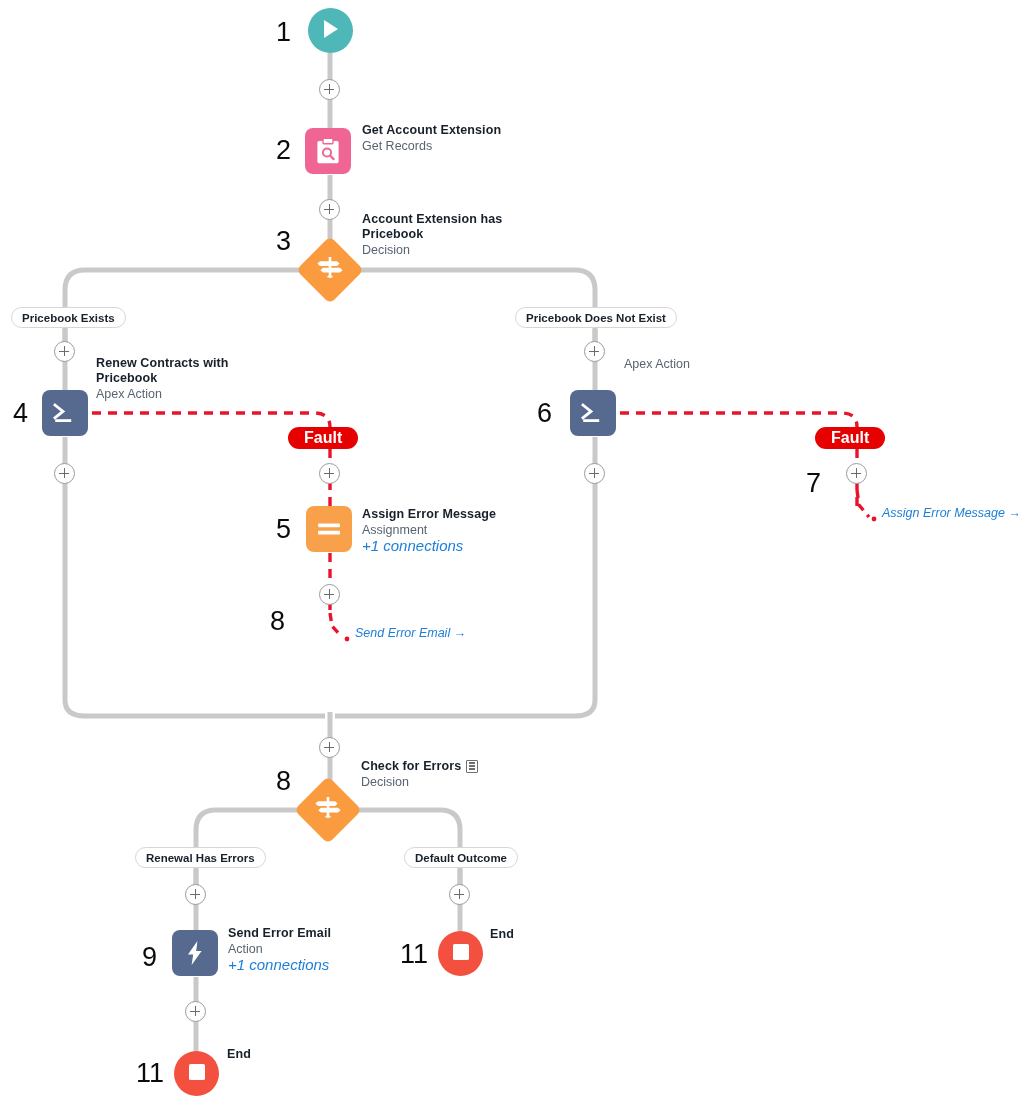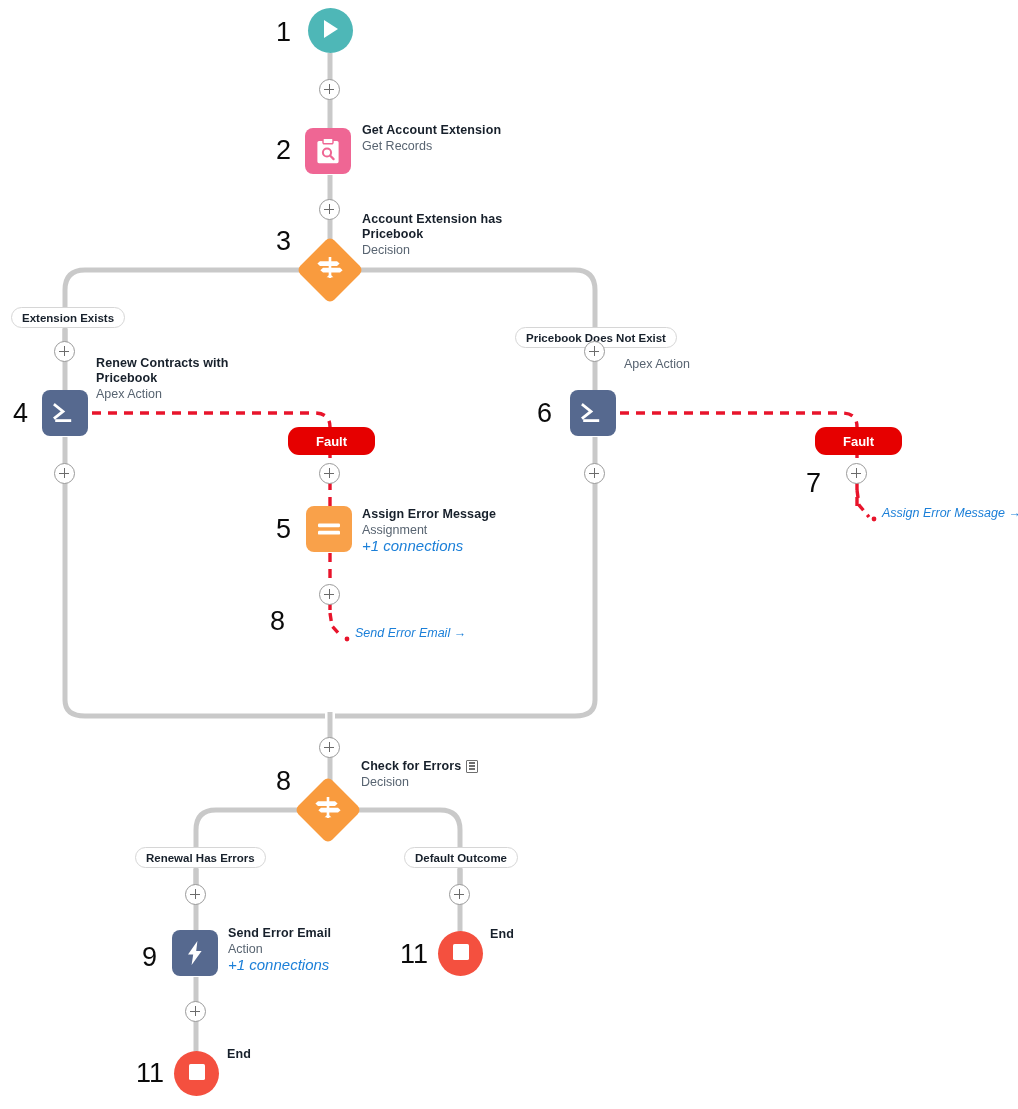--- a/index.html
+++ b/index.html
@@ -88,24 +88,24 @@
     color:#17202b;
     white-space:nowrap;
     box-sizing:border-box;
   }
 
   
   .faultbadge{
     position:absolute;
     background:#e60000;
     border-radius:11px;
-    height:28px;
-    padding:0 28px;
+    height:22px;
+    padding:0 16px;
     display:flex;align-items:center;justify-content:center;
-    font-size:13px;
+    font-size:16px;
     font-weight:bold;
     color:#ffffff;
     white-space:nowrap;
     box-sizing:border-box;
   }
 
   
   .plusbtn{
     position:absolute;
     width:21px;height:21px;
@@ -240,22 +240,22 @@
         <path d="M23,12.8 h-17 l-2.6,2.4 2.6,2.4 h17 l2.6,-2.4 Z" fill="#ffffff"></path>
         <path d="M13,19.2 l3.4,3 h-6.8 Z" fill="#ffffff"></path>
       </svg>
     </span>
   </div>
   <div class="nodelabel" style="left:362px;top:212px;width:170px;">
     <div class="nl-title">Account Extension has Pricebook</div>
     <div class="nl-sub">Decision</div>
   </div>
 
-  <div class="pill" style="left:11px;top:307px;">Extension Exists</div>
-  <div class="pill" style="left:515px;top:307px;margin-top:20px;">Pricebook Does Not Exist</div>
+  <div class="pill" style="left:11px;top:307px;">Pricebook Exists</div>
+  <div class="pill" style="left:515px;top:307px;">Pricebook Does Not Exist</div>
 
   <div class="plusbtn" style="left:54px;top:341px;"></div>
   <div class="plusbtn" style="left:584px;top:341px;"></div>
 
   <div class="stepnum" style="left:13px;top:400px;">4</div>
   <div class="tile" style="left:42px;top:390px;background:#56698F;">
     <span>
       <svg width="26" height="24" viewBox="0 0 26 24">
         <path d="M3,4 L11,10.4 L3,16.8" fill="none" stroke="#ffffff" stroke-width="2.8" stroke-linecap="square" stroke-linejoin="miter"></path>
         <rect x="3.2" y="18.2" width="16" height="2.8" fill="#ffffff"></rect>

